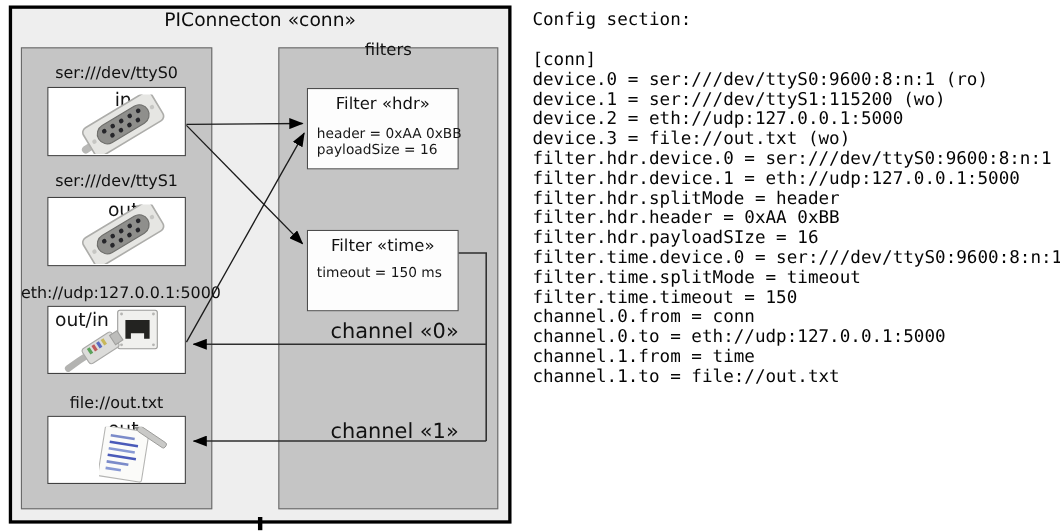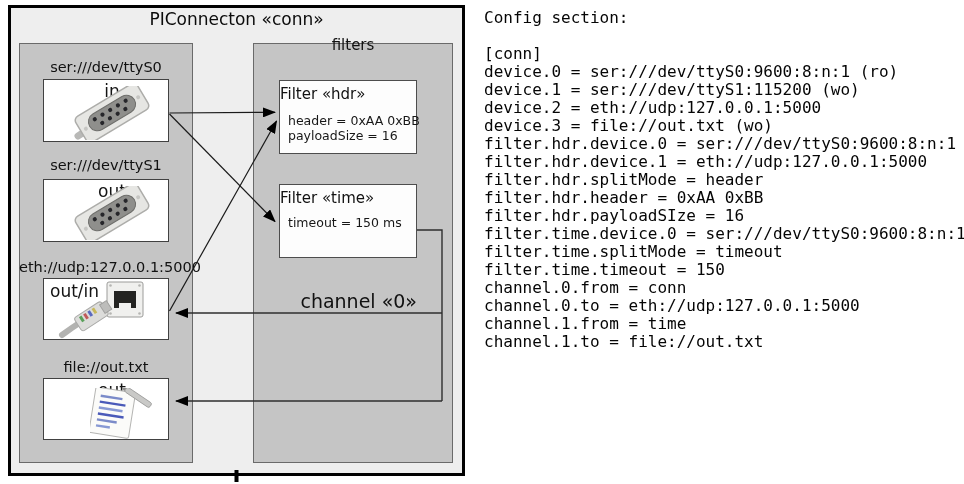--- a/index.html
+++ b/index.html
@@ -18,21 +18,21 @@
   
   .dev-label{position:absolute;left:19px;width:174px;text-align:center;font-size:14.5px;white-space:nowrap;}
   .dev-box{position:absolute;left:43px;width:126px;box-sizing:border-box;background:#ffffff;
            border:1.5px solid #414141;z-index:2;}
   .port{position:absolute;left:0;right:0;top:1px;text-align:center;font-size:17px;color:#141414;padding-left:12px;}
   .port-left{position:absolute;left:6px;top:2px;font-size:17px;color:#141414;}
   .dev-icon{position:absolute;display:block;}
   
   .filter-box{position:absolute;left:279px;width:138px;height:74px;box-sizing:border-box;
               background:#fdfdfd;border:1.5px solid #4d4d4d;z-index:2;}
-  .filter-title{position:absolute;left:0;right:0;top:4px;text-align:left;font-size:15px;}
+  .filter-title{position:absolute;left:0;right:0;top:4px;text-align:center;font-size:15px;}
   .filter-prop{position:absolute;left:8px;font-size:12.5px;white-space:nowrap;color:#171717;}
   
   .chan-label{position:absolute;left:280px;width:137px;text-align:right;font-size:19px;}
   
   .overlay{position:absolute;left:0;top:0;width:470px;height:484px;z-index:5;pointer-events:none;}
   
   .config{position:absolute;left:484px;top:9px;width:480px;
           font-family:"DejaVu Sans Mono","Liberation Mono",monospace;
           font-weight:normal;font-size:16px;line-height:18px;color:#050505;}
   .cfg-line{white-space:pre;height:18px;}
@@ -147,26 +147,27 @@
 
   <div class="panel filters-panel"></div>
   <div class="filters-title">filters</div>
 
   <div class="filter-box" style="top:80px">
     <div class="filter-title">Filter «hdr»</div>
     <div class="filter-prop" style="top:32px">header = 0xAA 0xBB</div>
     <div class="filter-prop" style="top:47px">payloadSize = 16</div>
   </div>
 
-  <div class="filter-box" style="top:184px">
+  <div class="filter-box" style="top:209px">
     <div class="filter-title">Filter «time»</div>
     <div class="filter-prop" style="top:30px">timeout = 150 ms</div>
   </div>
 
   <div class="chan-label" style="top:290px">channel «0»</div>
+  <div class="chan-label" style="top:381px">channel «1»</div>
 
   <svg class="overlay" viewBox="0 0 470 484">
     <defs>
       <marker id="ah" markerUnits="userSpaceOnUse" markerWidth="13" markerHeight="10" refX="12" refY="5" orient="auto">
         <path d="M0,0 L13,5 L0,10 Z" fill="#000"></path>
       </marker>
     </defs>
 
     <path d="M169.5,113 L275,112.3" stroke="#1a1a1a" stroke-width="1.2" fill="none" marker-end="url(#ah)"></path>
 

